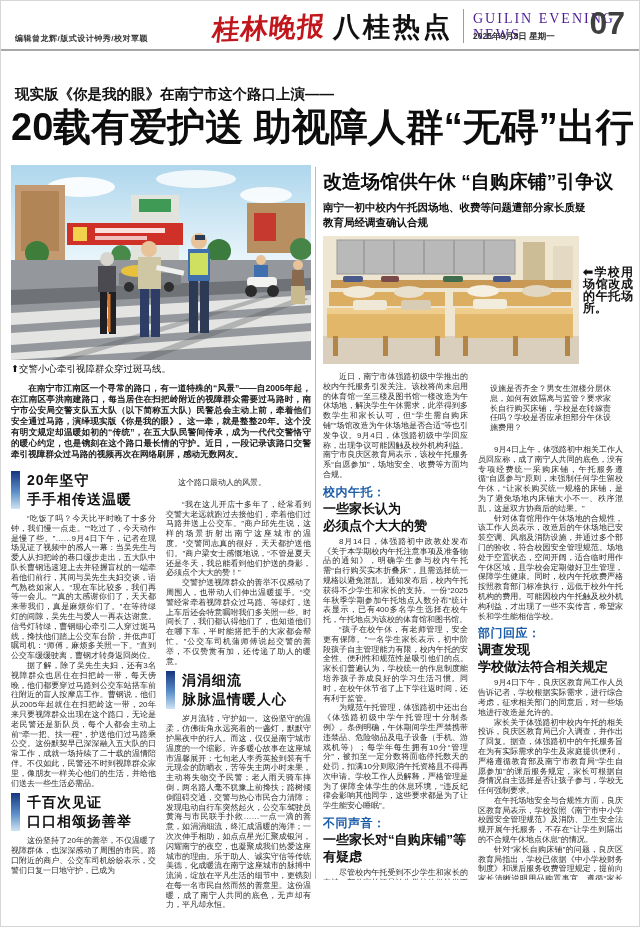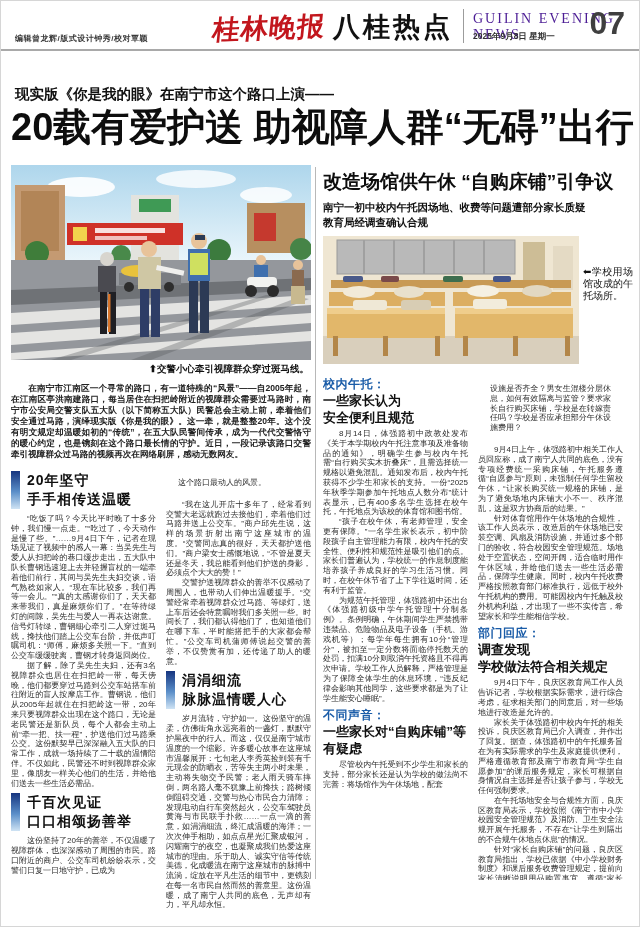--- a/index.html
+++ b/index.html
@@ -20,24 +20,24 @@
   
   .kicker{position:absolute;top:84px;left:14px;font-size:14.5px;font-weight:800;color:#111;}
   .headline{position:absolute;top:101px;left:10px;width:622px;font-size:38px;font-weight:900;color:#0d0d0d;
             white-space:nowrap;letter-spacing:0px;}
   
   .v-rule{position:absolute;left:314px;top:166px;height:712px;width:1px;background:#b8b8b8;}
   .article-l{position:absolute;left:10px;top:164px;width:300px;height:758px;overflow:hidden;}
   .article-r{position:absolute;left:322px;top:168px;width:310px;height:754px;overflow:hidden;}
   
   .photo1{width:300px;height:195px;display:block;}
-  .cap1{text-align:right;font-size:9.5px;font-weight:700;color:#111;margin:3px 2px 7px 0;}
+  .cap1{text-align:left;font-size:9.5px;font-weight:400;color:#111;margin:3px 2px 7px 0;}
   .photo-row{display:flex;margin:6px 0 8px 0;}
   .photo2{width:256px;height:128px;display:block;flex:0 0 auto;}
-  .cap2{width:50px;font-size:10px;font-weight:400;color:#111;padding:30px 0 0 4px;line-height:12px;text-align:justify;}
+  .cap2{width:50px;font-size:12px;font-weight:700;color:#111;padding:30px 0 0 4px;line-height:12px;text-align:justify;}
   
   .lede{font-size:8.6px;line-height:11px;font-weight:700;text-align:justify;text-indent:2em;color:#222;margin-bottom:6px;}
   .cols{display:flex;gap:10px;}
   .col{width:145px;overflow:hidden;}
   .colL{height:442px;}
   .colR{height:508px;}
   .p{font-size:8px;line-height:9.8px;text-align:justify;text-indent:2em;color:#2c2c2c;margin:0;}
   .pcont{font-size:8px;line-height:9.8px;text-align:justify;color:#2c2c2c;margin:12px;}
   
   .subhead{display:flex;margin:5px 0 5px 0;}
@@ -244,40 +244,41 @@
         </g>
       </svg>
       <div class="cap2">
         <span>⬅</span><span>学校用场馆改成的午托场所。</span>
       </div>
     </div>
 
     <div class="cols">
 
       <div class="col colR">
+        <p class="p">近日，南宁市体强路初级中学推出的校内午托服务引发关注。该校将尚未启用的体育馆一至三楼及图书馆一楼改造为午休场地，解决学生午休需求，此举得到多数学生和家长认可，但“学生需自购床铺”“场馆改造为午休场地是否合适”等也引发争议。9月4日，体强路初级中学回应称，出现争议可能因触及校外机构利益。南宁市良庆区教育局表示，该校午托服务系“自愿参加”，场地安全、收费等方面均合规。</p>
         <div class="tagblock">
           <div class="tag">校内午托：</div>
           <div class="tagline">一些家长认为</div>
-          <div class="tagline">安全便利且规范</div>
+          <div class="tagline">必须点个大大的赞</div>
         </div>
         <p class="p">8月14日，体强路初中政教处发布《关于本学期校内午托注意事项及准备物品的通知》，明确学生参与校内午托需“自行购买实木折叠床”，且需选择统一规格以避免混乱。通知发布后，校内午托获得不少学生和家长的支持。一份“2025年秋季学期参加午托地点人数分布”统计表显示，已有400多名学生选择在校午托，午托地点为该校的体育馆和图书馆。</p>
         <p class="p">“孩子在校午休，有老师管理，安全更有保障。”一名学生家长表示，初中阶段孩子自主管理能力有限，校内午托的安全性、便利性和规范性是吸引他们的点。家长们普遍认为，学校统一的作息制度能培养孩子养成良好的学习生活习惯。同时，在校午休节省了上下学往返时间，还有利于监管。</p>
         <p class="p">为规范午托管理，体强路初中还出台《体强路初级中学午托管理十分制条例》。条例明确，午休期间学生严禁携带违禁品、危险物品及电子设备（手机、游戏机等）；每学年每生拥有10分“管理分”，被扣至一定分数将面临停托数天的处罚，扣满10分则取消午托资格且不得再次申请。学校工作人员解释，严格管理是为了保障全体学生的休息环境，“违反纪律会影响其他同学，这些要求都是为了让学生能安心睡眠”。</p>
         <div class="tagblock">
           <div class="tag">不同声音：</div>
           <div class="tagline">一些家长对“自购床铺”等</div>
           <div class="tagline">有疑虑</div>
         </div>
         <p class="p">尽管校内午托受到不少学生和家长的支持，部分家长还是认为学校的做法尚不完善：将场馆作为午休场地，配套</p>
       </div>
 
       <div class="col colR">
         <p class="pcont">设施是否齐全？男女生混楼分层休息，如何有效隔离与监管？要求家长自行购买床铺，学校是在转嫁责任吗？学校是否应承担部分午休设施费用？</p>
         <p class="p">9月4日上午，体强路初中相关工作人员回应称，成了南宁人共同的底色，没有专项经费统一采购床铺，午托服务遵循“自愿参与”原则，未强制任何学生留校午休，“让家长购买统一规格的床铺，是为了避免场地内床铺大小不一、秩序混乱，这是双方协商后的结果。”</p>
-        <p class="p">针对体育馆用作午休场地的合规性，该工作人员表示，改造后的午休场地已安装空调、风扇及消防设施，并通过多个部门的验收，符合校园安全管理规范。场地处于空置状态，空间开阔，适合临时用作午休区域，并给他们送去一些生活必需品，保障学生健康。同时，校内午托收费严格按照教育部门标准执行，远低于校外午托机构的费用。可能因校内午托触及校外机构利益，才出现了一些不实传言，希望家长和学生能相信学校。</p>
+        <p class="p">针对体育馆用作午休场地的合规性，该工作人员表示，改造后的午休场地已安装空调、风扇及消防设施，并通过多个部门的验收，符合校园安全管理规范。场地处于空置状态，空间开阔，适合临时用作午休区域，且学校会定期做好卫生管理，保障学生健康。同时，校内午托收费严格按照教育部门标准执行，远低于校外午托机构的费用。可能因校内午托触及校外机构利益，才出现了一些不实传言，希望家长和学生能相信学校。</p>
         <div class="tagblock">
           <div class="tag">部门回应：</div>
           <div class="tagline">调查发现</div>
           <div class="tagline">学校做法符合相关规定</div>
         </div>
         <p class="p">9月4日下午，良庆区教育局工作人员告诉记者，学校根据实际需求，进行综合考虑，征求相关部门的同意后，对一些场地进行改造是允许的。</p>
         <p class="p">家长关于体强路初中校内午托的相关投诉，良庆区教育局已介入调查，并作出了回复。据查，体强路初中的午托服务旨在为有实际需求的学生及家庭提供便利，严格遵循教育部及南宁市教育局“学生自愿参加”的课后服务规定，家长可根据自身情况自主选择是否让孩子参与，学校无任何强制要求。</p>
         <p class="p">在午托场地安全与合规性方面，良庆区教育局表示，学校按照《南宁市中小学校园安全管理规范》及消防、卫生安全法规开展午托服务，不存在“让学生到隔出的不合规午休地点休息”的情况。</p>
         <p class="p">针对“家长自购床铺”的问题，良庆区教育局指出，学校已依据《中小学校财务制度》和课后服务收费管理规定，提前向家长清晰说明用品购置事宜，遵循“家长自愿、非营利”原则，家长可完全根据自身需求决定是否购买，学校未作任何强制要求。</p>
 

